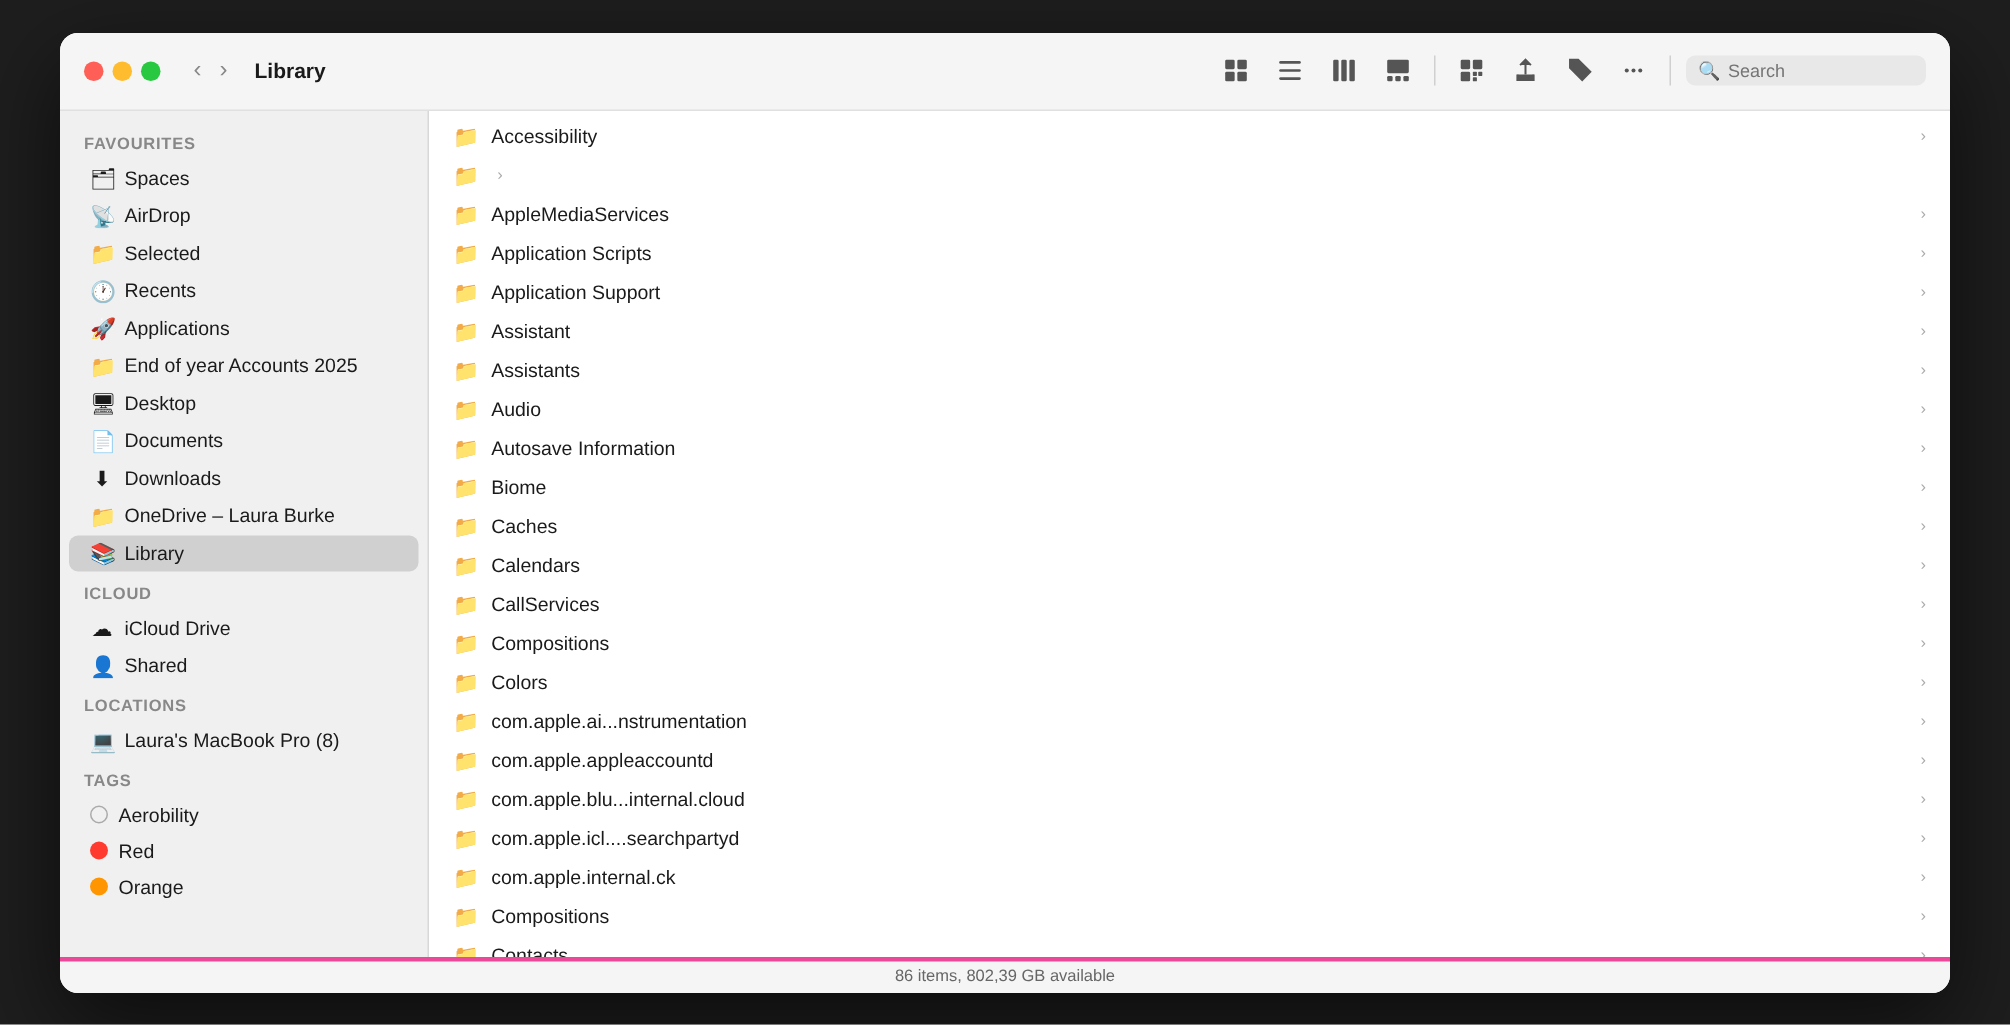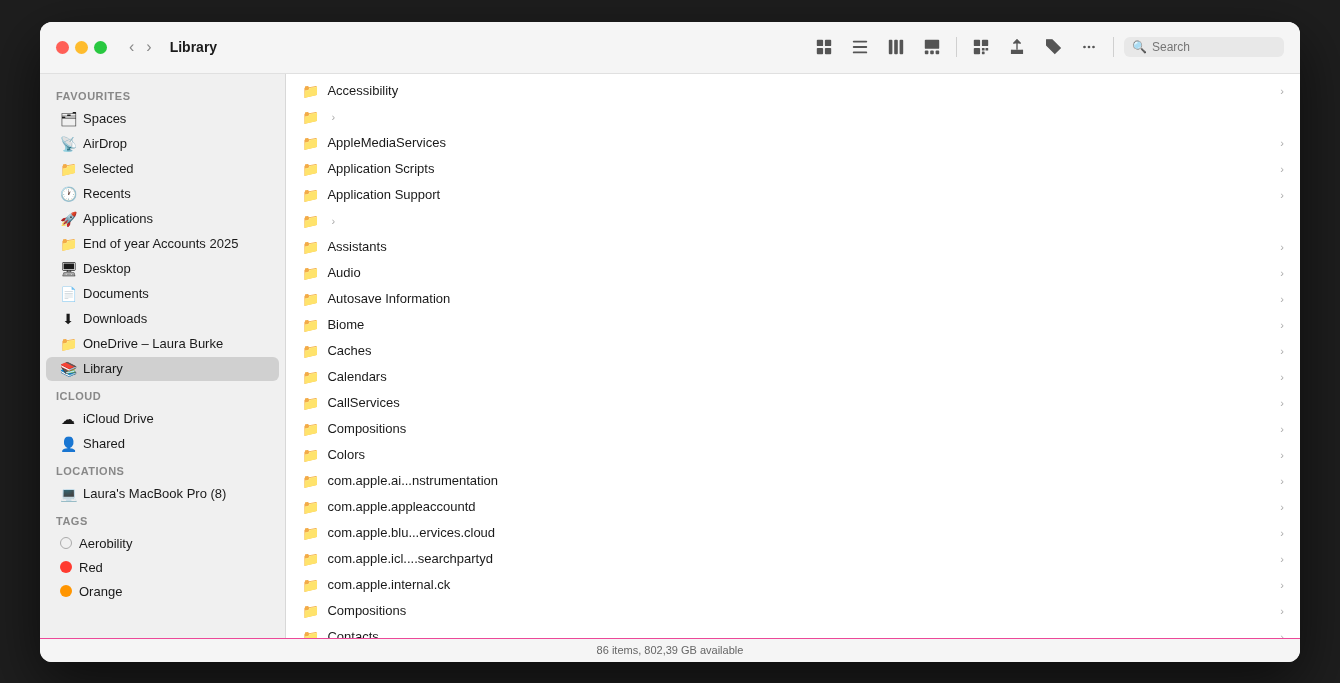--- a/index.html
+++ b/index.html
@@ -175,21 +175,21 @@
       color: #1a1a1a;
       min-height: 26px;
     }
     .folder-icon { margin-right: 8px; font-size: 14px; flex-shrink: 0; }
     .folder-name { flex: 1; }
     .folder-chevron { color: #aaa; font-size: 11px; margin-left: 4px; }
     
     .status-bar {
       height: 24px;
       background: #f5f5f5;
-      border-top: 1px solid #ec4899;
+      border-top: 3px solid #ec4899;
       display: flex;
       align-items: center;
       justify-content: center;
       font-size: 11px;
       color: #666;
       flex-shrink: 0;
     }
   </style>
 </head>
 <body>
@@ -374,20 +374,21 @@
             <span class="folder-name">Application Scripts</span>
             <span class="folder-chevron">›</span>
           </div>
           <div class="folder-item">
             <span class="folder-icon">📁</span>
             <span class="folder-name">Application Support</span>
             <span class="folder-chevron">›</span>
           </div>
           <div class="folder-item">
             <span class="folder-icon">📁</span>
+            <span class="folder-name">Assistant</span>
             <span class="folder-chevron">›</span>
           </div>
           <div class="folder-item">
             <span class="folder-icon">📁</span>
             <span class="folder-name">Assistants</span>
             <span class="folder-chevron">›</span>
           </div>
           <div class="folder-item">
             <span class="folder-icon">📁</span>
             <span class="folder-name">Audio</span>
@@ -433,21 +434,21 @@
             <span class="folder-name">com.apple.ai...nstrumentation</span>
             <span class="folder-chevron">›</span>
           </div>
           <div class="folder-item">
             <span class="folder-icon">📁</span>
             <span class="folder-name">com.apple.appleaccountd</span>
             <span class="folder-chevron">›</span>
           </div>
           <div class="folder-item">
             <span class="folder-icon">📁</span>
-            <span class="folder-name">com.apple.blu...ervices.cloud</span>
+            <span class="folder-name">com.apple.blu...internal.cloud</span>
             <span class="folder-chevron">›</span>
           </div>
           <div class="folder-item">
             <span class="folder-icon">📁</span>
             <span class="folder-name">com.apple.icl....searchpartyd</span>
             <span class="folder-chevron">›</span>
           </div>
           <div class="folder-item">
             <span class="folder-icon">📁</span>
             <span class="folder-name">com.apple.internal.ck</span>

